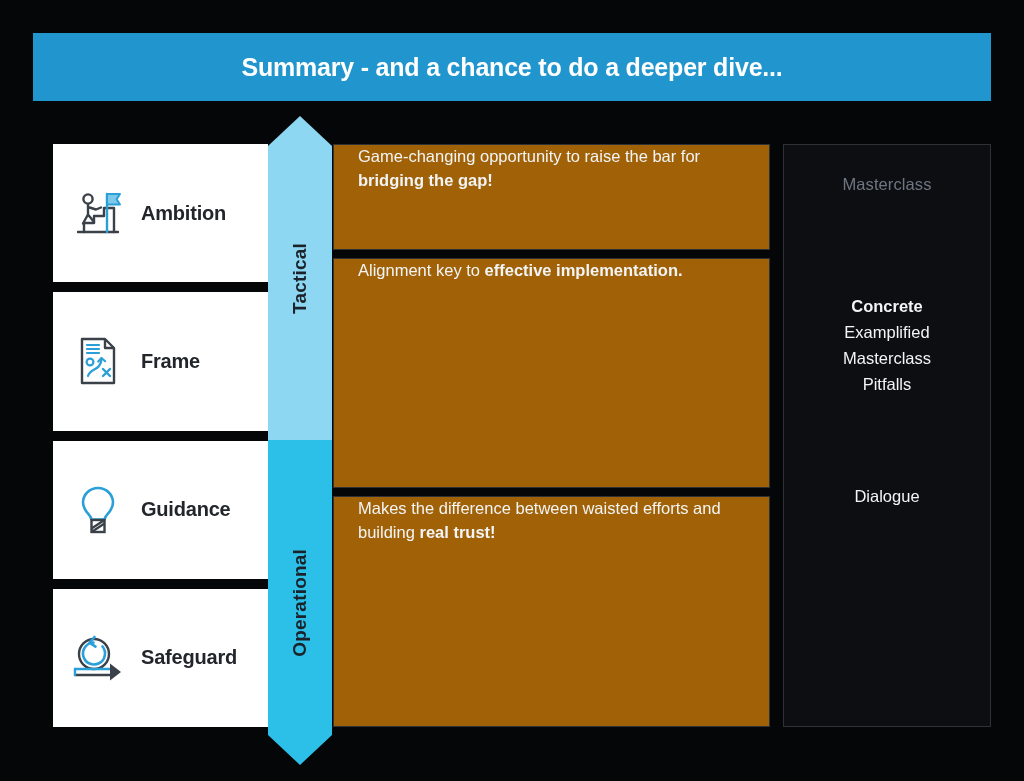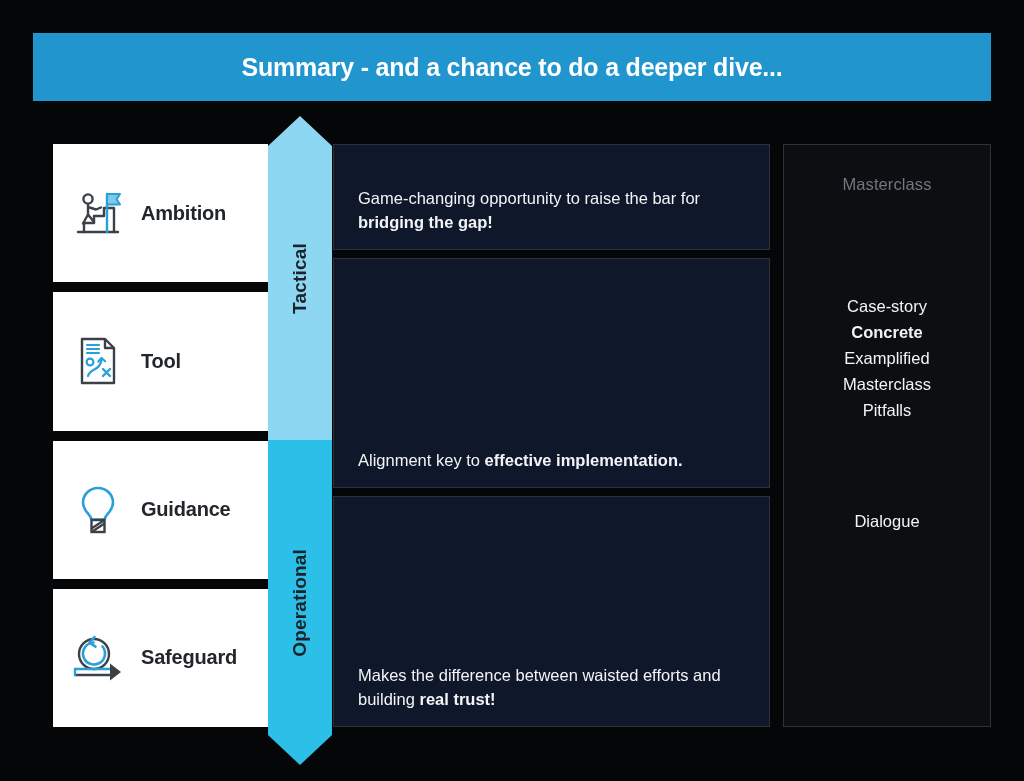--- a/index.html
+++ b/index.html
@@ -113,25 +113,25 @@
     position: absolute;
     left: 333px;
     top: 144px;
     width: 437px;
     height: 583px;
     display: flex;
     flex-direction: column;
     gap: 8px;
   }
   .msg-panel {
-    background: #0f172a;
+    background: #a16207;
     border: 1px solid #2e3237;
     display: flex;
-    align-items: flex-end;
-    padding: 14px 24px;
+    align-items: flex-start;
+    padding: 0 24px;
   }
   .msg-panel.p1 { height: 106px; }
   .msg-panel.p2 { height: 230px; }
   .msg-panel.p3 { height: 231px; }
   .msg-text {
     color: #f2f4f6;
     font-size: 16.5px;
     line-height: 1.45;
   }
   .msg-text b { font-weight: bold; }
@@ -199,21 +199,21 @@
         <svg width="56" height="56" viewBox="0 0 56 56" fill="none">
           <path d="M12 6h23l9 9v35H12z" stroke="#3a4148" stroke-width="2.4" stroke-linejoin="round" fill="none"></path>
           <path d="M35 6v9h9" stroke="#3a4148" stroke-width="2.4" stroke-linejoin="round" fill="none"></path>
           <path d="M17 12h12M17 16h12M17 20h12" stroke="#2a9fd8" stroke-width="2.2" stroke-linecap="round"></path>
           <circle cx="20" cy="29" r="3.4" stroke="#2a9fd8" stroke-width="2.2" fill="none"></circle>
           <path d="M18 43c2-6 8-6 11-10 2-2.6 2.5-5 2.5-7" stroke="#2a9fd8" stroke-width="2.2" stroke-linecap="round" fill="none"></path>
           <path d="M31.5 25l-3.2 3.6M31.5 25l3.6 3.2" stroke="#2a9fd8" stroke-width="2.2" stroke-linecap="round"></path>
           <path d="M33 36l7 7M40 36l-7 7" stroke="#2a9fd8" stroke-width="2.4" stroke-linecap="round"></path>
         </svg>
       </span>
-      <span class="card-label">Tool</span>
+      <span class="card-label">Frame</span>
     </div>
 
     <div class="card">
       <span class="card-icon">
         <svg width="56" height="56" viewBox="0 0 56 56" fill="none">
           <path d="M28 6c-8.3 0-15 6.4-15 14.4 0 5.4 3 9 5.5 11.8 1.8 2 2.8 3.3 2.8 5.3h13.4c0-2 1-3.3 2.8-5.3C40 29.4 43 25.8 43 20.4 43 12.4 36.3 6 28 6z" stroke="#2a9fd8" stroke-width="2.6" stroke-linejoin="round" fill="none"></path>
           <rect x="21.5" y="38" width="13" height="12" stroke="#3a4148" stroke-width="2.4" fill="none"></rect>
           <path d="M21.5 46.5l13-8.5M21.5 50l13-8.5" stroke="#3a4148" stroke-width="2.2"></path>
         </svg>
       </span>
@@ -267,21 +267,20 @@
       <div class="msg-text">
         <span>Makes the difference between waisted efforts and building </span><b>real trust!</b>
       </div>
     </div>
   </div>
 
   <div class="master-col">
     <div class="master-title">Masterclass</div>
 
     <div class="master-group g1">
-      <div class="master-item">Case-story</div>
       <div class="master-item bold">Concrete</div>
       <div class="master-item">Examplified</div>
       <div class="master-item">Masterclass</div>
       <div class="master-item">Pitfalls</div>
     </div>
 
     <div class="master-group g2">
       <div class="master-item">Dialogue</div>
     </div>
   </div>

